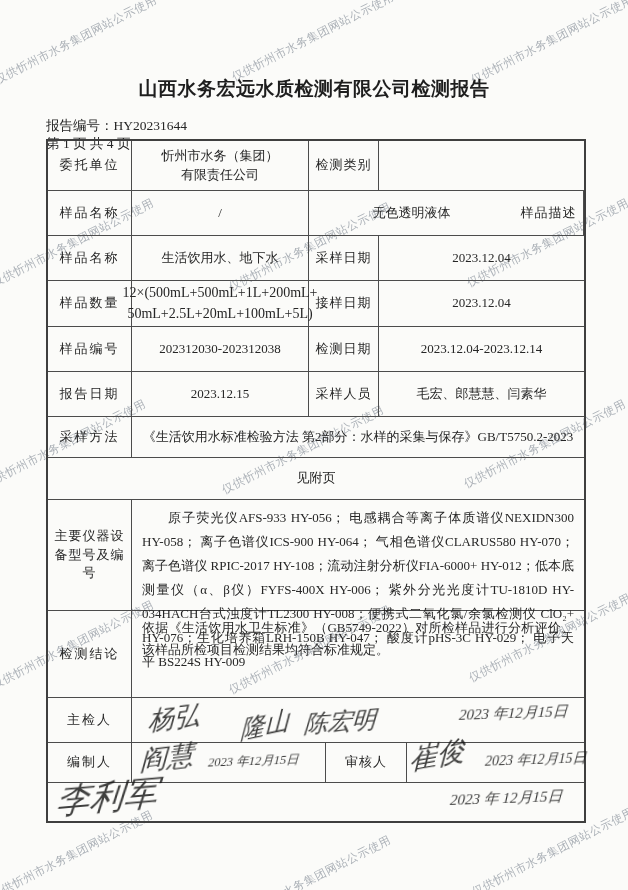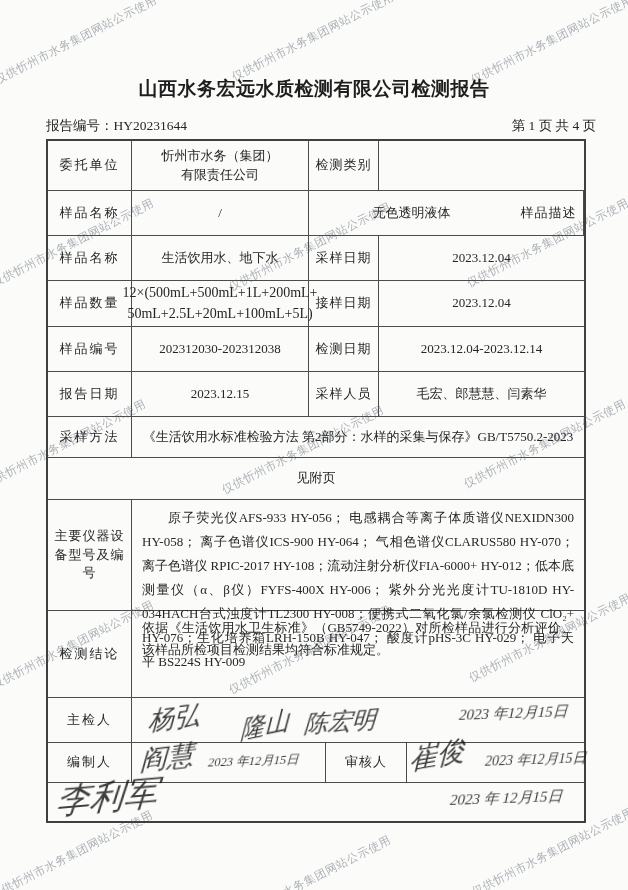--- a/index.html
+++ b/index.html
@@ -29,24 +29,25 @@
     position:absolute;left:0;right:0;top:76px;
     text-align:center;
     font-family:"Liberation Sans","DejaVu Sans",sans-serif;
     font-weight:700;
     font-size:19px;
     letter-spacing:.5px;
     color:#1e1e1e;
     z-index:2;
   }
   .meta-line{
-    position:absolute;left:46px;right:32px;top:117px;
+    position:absolute;left:46px;right:44px;top:117px;
     display:flex;justify-content:space-between;
     font-size:13.5px;
     z-index:2;
+    flex-direction:column;
   }
   
   .rtable{
     position:absolute;left:46px;top:139px;width:540px;
     border:2px solid #3f3f3f;
     box-sizing:border-box;
     z-index:2;
     background:transparent;
   }
   .trow{display:flex;border-bottom:1px solid #4c4c4c;box-sizing:border-box;}

